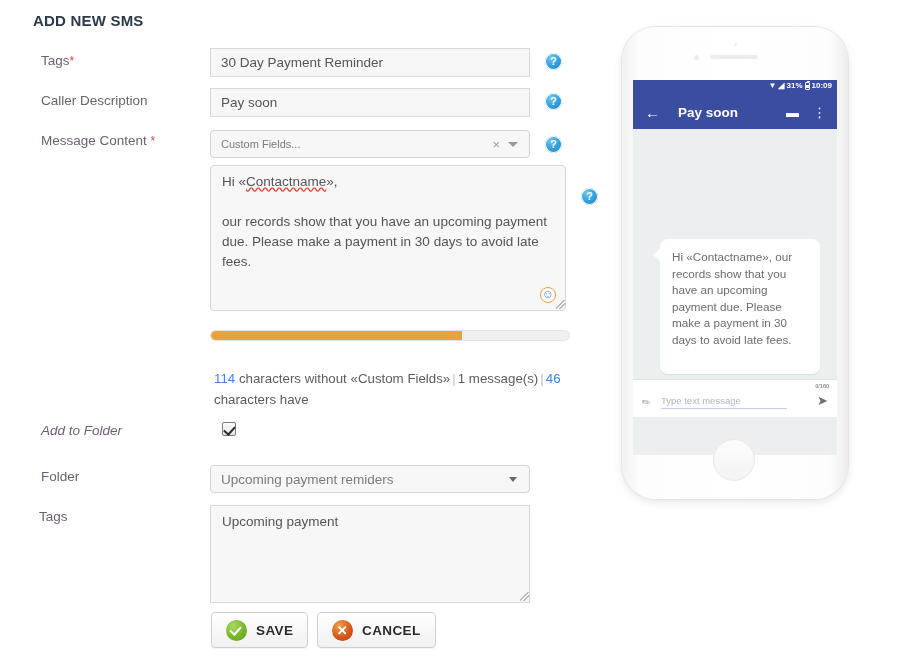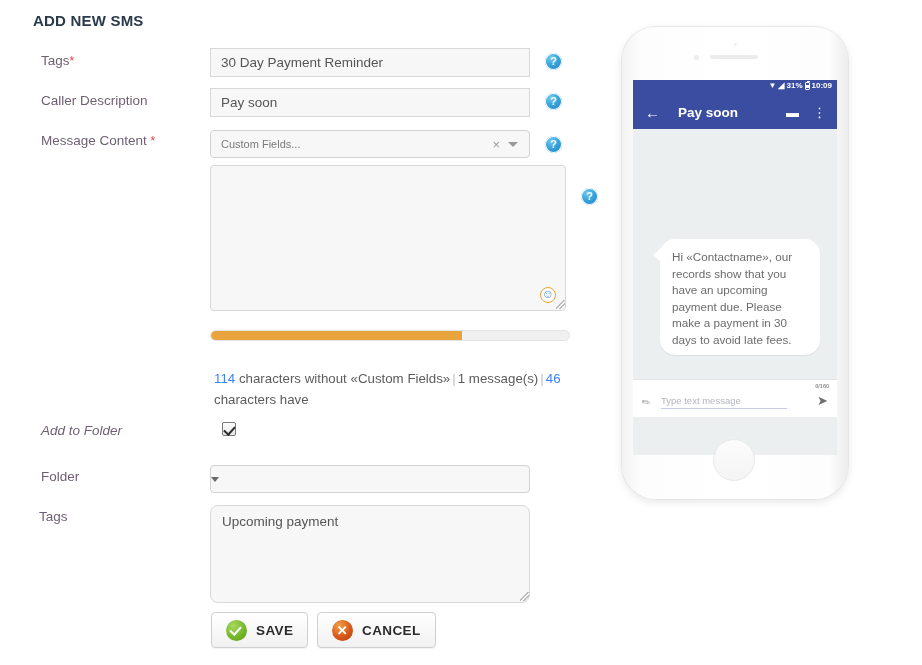--- a/index.html
+++ b/index.html
@@ -124,21 +124,21 @@
   }
   .folder-sel span.val { flex:1; font-size:13.5px; color:#7a7a7a; padding-left:10px; }
   .folder-caret {
     width:0;height:0;border-left:4px solid transparent;border-right:4px solid transparent;
     border-top:5px solid #6a6a6a; margin-right:12px;
   }
 
   
   .tags {
     position:absolute; left:210px; top:505px; width:320px; height:98px;
-    background:#f7f7f7; border:1px solid #d8d8d8; border-radius:8px;
+    background:#f7f7f7; border:1px solid #d8d8d8; border-radius:0;
     padding:8px 11px; font-size:13.5px; color:#555;
     font-family:"Liberation Sans", sans-serif; resize:none; outline:none;
   }
   .tags-grip {
     position:absolute; left:520px; top:592px; width:9px; height:9px; cursor:nwse-resize;
     background:
       linear-gradient(135deg, transparent 0 42%, #b9b9b9 42% 52%, transparent 52% 66%, #b9b9b9 66% 76%, transparent 76%);
   }
 
   
@@ -199,22 +199,22 @@
     display:flex; align-items:center;
   }
   .ab-back { color:#fff; font-size:15px; margin-left:12px; cursor:pointer; }
   .ab-title { color:#fff; font-size:13.5px; font-weight:bold; margin-left:18px; flex:1; }
   .ab-chat { color:#fff; font-size:13px; margin-right:14px; cursor:pointer; }
   .ab-more { color:#fff; font-size:13px; margin-right:11px; letter-spacing:0; cursor:pointer; }
 
   .ph-body { position:relative; height:288px; background:#eceff0; }
   .bubble {
     position:absolute; left:27px; top:110px; width:160px;
-    background:#fff; border-radius:15px;
-    padding:10px 12px 6px 12px;
+    background:#fff; border-radius:8px;
+    padding:10px 12px 25px 12px;
     font-size:11.7px; line-height:16.6px; color:#6c6c6c;
     box-shadow:0 1px 1px rgba(0,0,0,.07);
   }
   .bubble::before {
     content:""; position:absolute; left:-7px; top:9px;
     width:0;height:0;border-top:7px solid transparent;border-bottom:7px solid transparent;
     border-right:8px solid #fff;
   }
   .ph-input {
     position:absolute; left:0; bottom:0; width:204px; height:38px;
@@ -251,37 +251,43 @@
   </div>
 
   <div class="cf-select">
     <span class="cf-label">Custom Fields...</span>
     <span class="cf-x">×</span>
     <span class="cf-caret"></span>
   </div>
   <div class="helpicon" style="left:545px; top:136px;">?</div>
 
   <div class="msgbox"></div>
+  <div class="msgtext">
+    <span>Hi «</span><span class="spellunder">Contactname</span><span>»,</span>
+    <br><br>
+    <span>our records show that you have an upcoming payment due. Please make a payment in 30 days to avoid late fees.</span>
+  </div>
   <div class="emoji">☺</div>
   <div class="resize-grip"></div>
   <div class="helpicon" style="left:581px; top:188px;">?</div>
 
   <div class="prog-track">
     <div class="prog-fill" id="progfill" style="width: 70%; background: rgb(232, 163, 61);"></div>
   </div>
 
   <div class="counter">
     <span class="num">114</span><span> characters without «Custom Fields»</span><span class="sep">|</span><span>1 message(s)</span><span class="sep">|</span><span class="num">46</span><span> characters have</span>
   </div>
 
   <div class="lbl" style="left:41px; top:423px;font-style:italic;">Add to Folder</div>
   <div class="chk"></div>
 
   <div class="lbl" style="left:41px; top:469px;">Folder</div>
   <div class="folder-sel">
+    <span class="val">Upcoming payment remiders</span>
     <span class="folder-caret"></span>
   </div>
 
   <div class="lbl" style="left:39px; top:509px;">Tags</div>
   <textarea class="tags" style="">Upcoming payment</textarea>
   <div class="tags-grip"></div>
 
   <div class="btn btn-save">
     <span class="ico-circle ico-green"></span>
     <span>SAVE</span>

